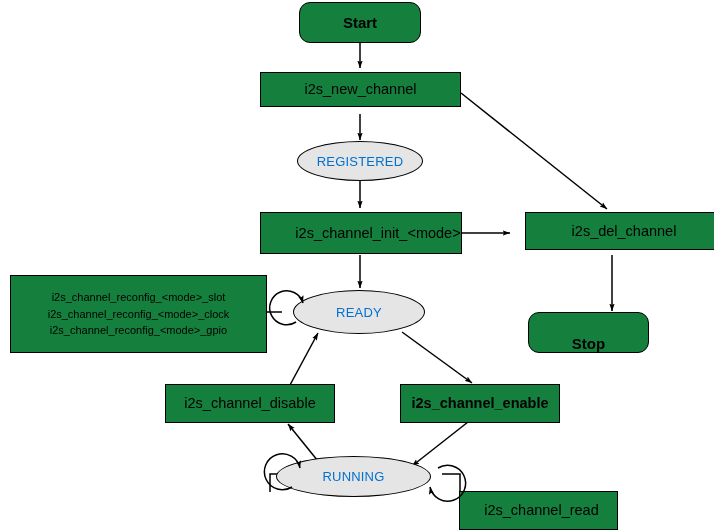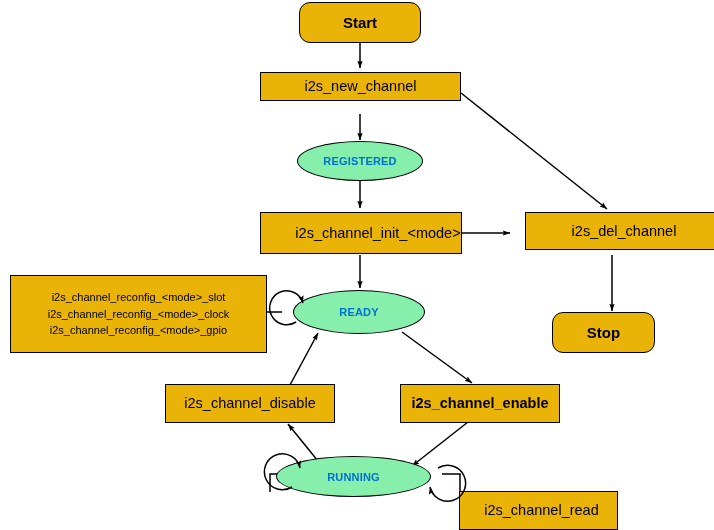--- a/index.html
+++ b/index.html
@@ -21,21 +21,21 @@
     width: 714px;
     height: 530px;
   }
   .node {
     position: absolute;
     box-sizing: border-box;
     display: flex;
     align-items: center;
     justify-content: center;
     text-align: center;
-    background: #eab308;
+    background: #15803d;
     color: #000000;
     z-index: 2;
   }
   .rect {
     border: 1.6px solid #000000;
     font-size: 14.5px;
     line-height: 1.25;
   }
   .terminal {
     border: 1.6px solid #000000;
@@ -45,25 +45,25 @@
   }
   .multiline {
     font-size: 11px;
     line-height: 1.5;
     white-space: pre-line;
     padding: 4px 23px;
   }
   .ellipse-node {
     border: 1.6px solid #000000;
     border-radius: 50%;
-    font-size: 11px;
-    font-weight: bold;
+    font-size: 13px;
+    font-weight: normal;
     color: #0070d1;
     letter-spacing: 0.2px;
-    background: #86efac;
+    background: #e5e5e5;
     z-index: 3;
   }
   svg.edges {
     position: absolute;
     left: 0;
     top: 0;
     width: 714px;
     height: 530px;
     z-index: 1;
     overflow: visible;
@@ -127,37 +127,37 @@
 
     <path class="edge-line" d="M460,492 L460,474 L442,474"></path>
 
     <path class="edge-line" d="M266,312 L282,312"></path>
   </svg>
 
   <div class="node terminal" style="left:299px; top:2px; width:122px; height:41px;">
     <span>Start</span>
   </div>
 
-  <div class="node rect" style="left:260px; top:72px; width:201px; height:29px;">
+  <div class="node rect" style="left:260px; top:72px; width:201px; height:35px;">
     <span>i2s_new_channel</span>
   </div>
 
   <div class="node ellipse-node" style="left:297px; top:141px; width:126px; height:40px;">
     <span>REGISTERED</span>
   </div>
 
   <div class="node rect" style="left:260px; top:212px; width:202px; height:42px;padding-left:34px;">
     <span>i2s_channel_init_&lt;mode&gt;</span>
   </div>
 
   <div class="node rect" style="left:513px; top:212px; width:198px; height:38px;margin-left:12px;">
     <span>i2s_del_channel</span>
   </div>
 
-  <div class="node terminal" style="left:552px; top:312px; width:103px; height:41px;">
+  <div class="node terminal" style="left:528px; top:312px; width:121px; height:41px;align-items:flex-end;">
     <span>Stop</span>
   </div>
 
   <div class="node rect multiline" style="left:10px; top:275px; width:257px; height:78px;">
     <span>i2s_channel_reconfig_&lt;mode&gt;_slot
 i2s_channel_reconfig_&lt;mode&gt;_clock
 i2s_channel_reconfig_&lt;mode&gt;_gpio</span>
   </div>
 
   <div class="node ellipse-node" style="left:293px; top:290px; width:132px; height:44px;">

